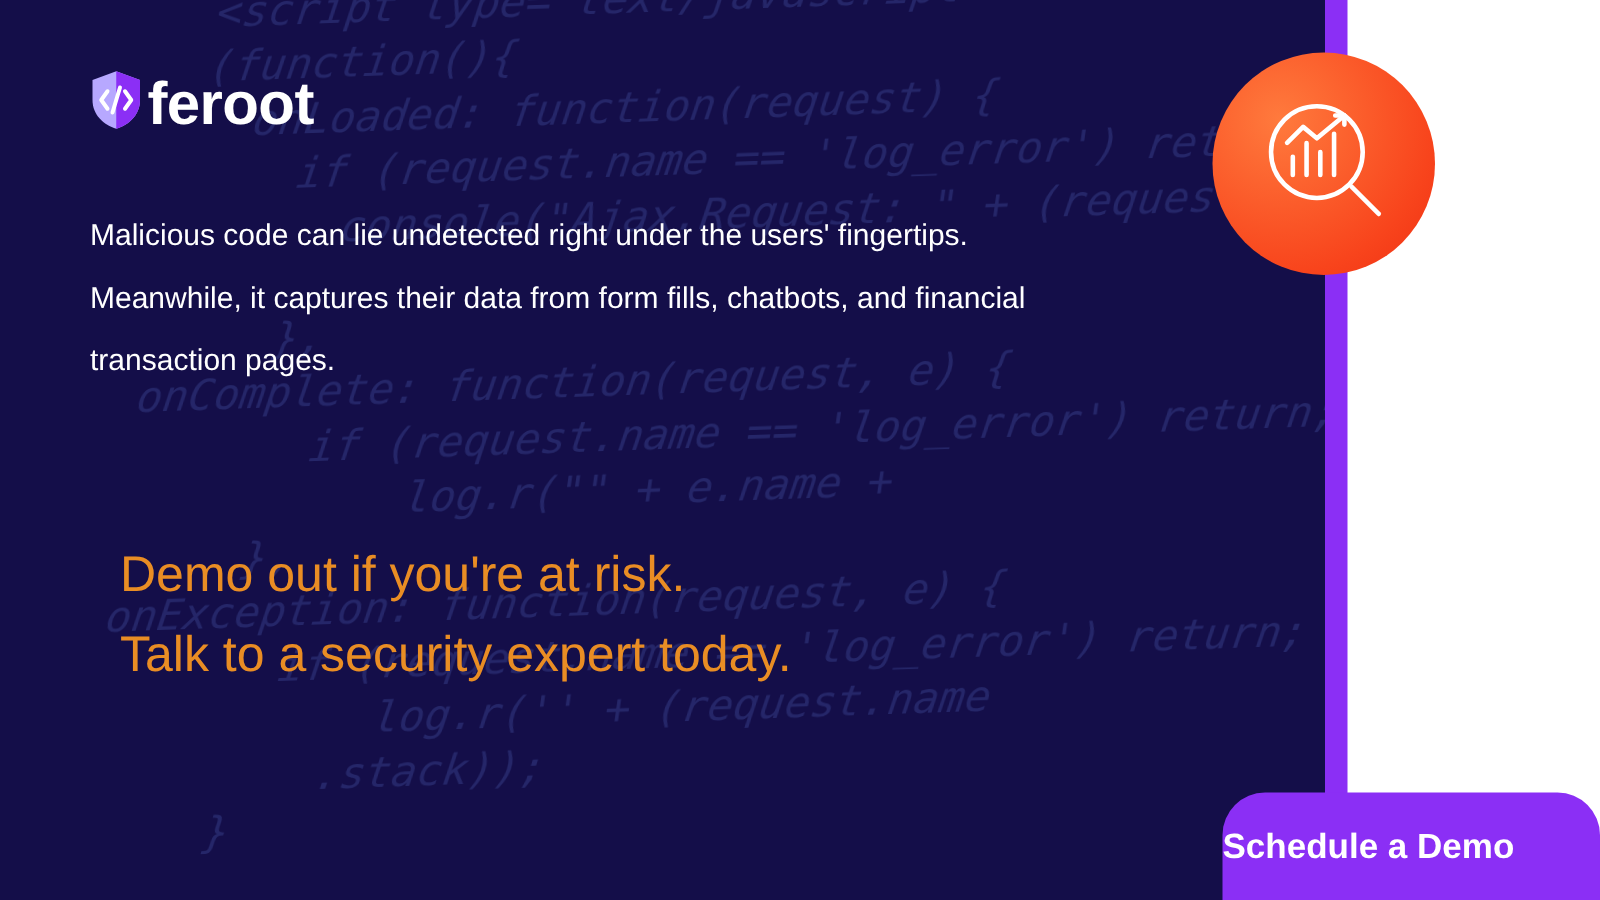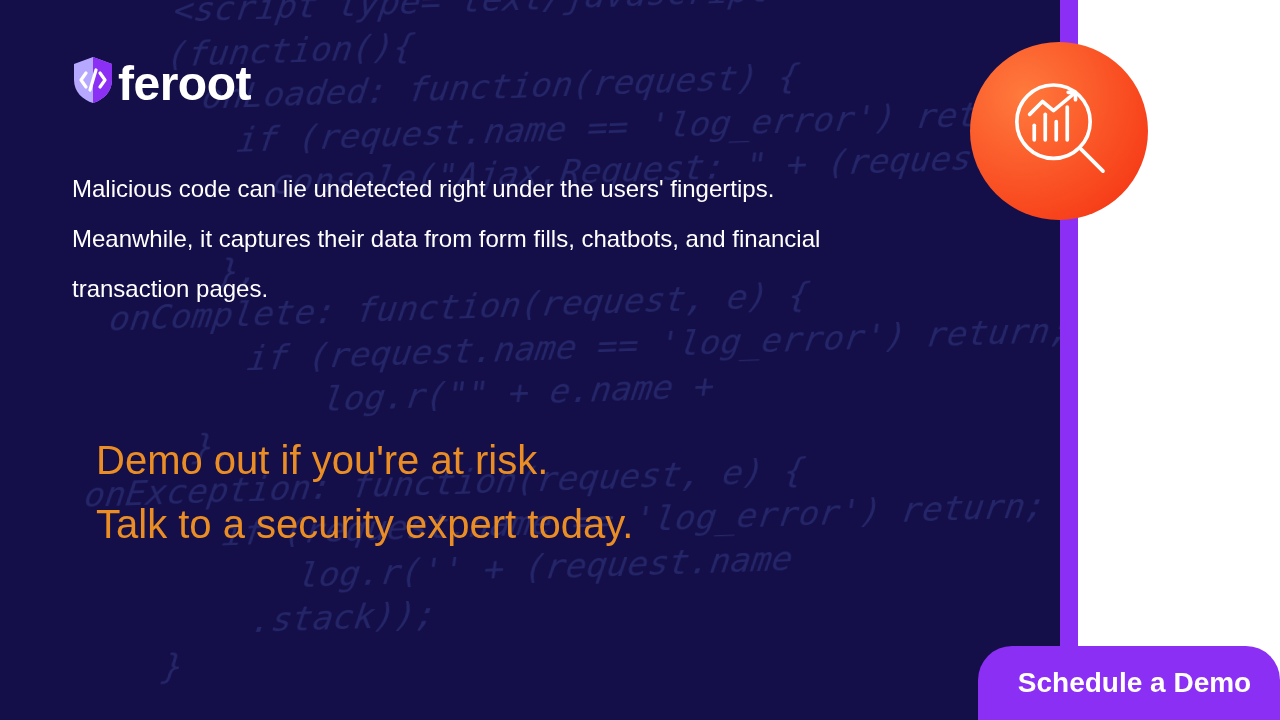--- a/index.html
+++ b/index.html
@@ -40,23 +40,23 @@
       position: absolute; left: 1060px; top: 0; width: 18px; height: 720px; background: #8b2ff5;
     }
     .badge {
       position: absolute; left: 970px; top: 42px; width: 178px; height: 178px; border-radius: 50%;
       background: radial-gradient(circle at 30% 30%, #ff7a3d 0%, #f8441c 70%, #ef2f12 100%);
       display: flex; align-items: center; justify-content: center;
       box-shadow: 0 0 0 0 transparent;
     }
     .badge svg { width: 110px; height: 110px; }
     .demo-tab {
-      position: absolute; left: 978px; bottom: 0; width: 302px; height: 74px;
+      position: absolute; left: 978px; bottom: 0; width: 302px; height: 86px;
       background: #8b2ff5; border-top-left-radius: 34px; border-top-right-radius: 34px;
-      display: flex; align-items: center; justify-content: center; padding-left: 11px;
+      display: flex; align-items: center; 
     }
     .demo-tab-label { color: #ffffff; font-size: 28px; font-weight: 700; }
   </style>
 </head>
 <body>
 
 <div class="panel">
   <div class="code-bg">    &lt;script type="text/javascript"&gt;
     (function(){
       onLoaded: function(request) {

